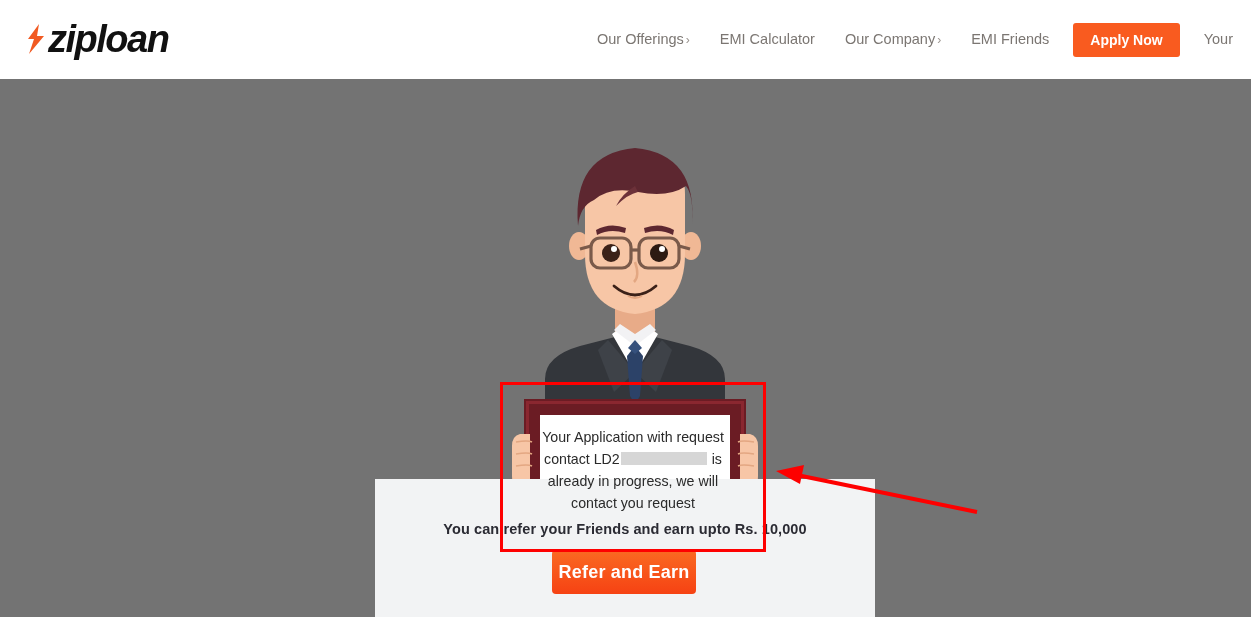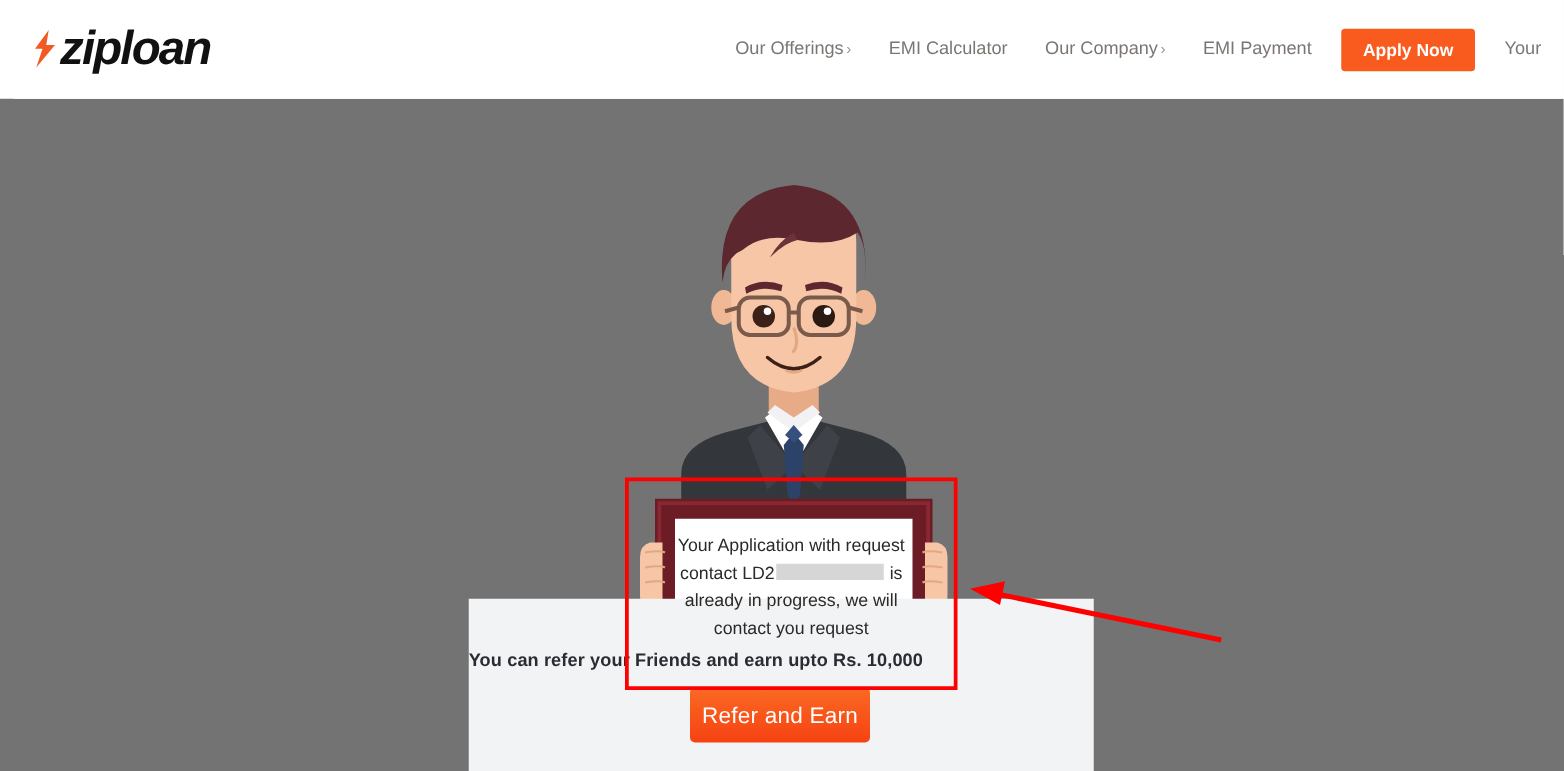--- a/index.html
+++ b/index.html
@@ -117,35 +117,36 @@
     width: 500px;
     height: 138px;
     background: #f2f3f4;
     z-index: 10;
   }
   .refer-text {
     position: absolute;
     top: 42px;
     left: 0;
     width: 500px;
+    text-align: center;
     font-size: 14.5px;
     font-weight: bold;
     color: #2b2b33;
     letter-spacing: 0.1px;
   }
   .refer-btn {
     position: absolute;
     top: 71px;
     left: 177px;
     width: 144px;
     height: 44px;
     background: linear-gradient(180deg, #fa6a22 0%, #f64213 100%);
     color: #ffffff;
     font-size: 18px;
-    font-weight: normal;
+    font-weight: bold;
     border: none;
     border-radius: 4px;
     cursor: pointer;
     font-family: "Liberation Sans", sans-serif;
     letter-spacing: 0.2px;
   }
 
   
   .anno-rect {
     position: absolute;
@@ -211,21 +212,21 @@
 
       <div class="nav-item">
         <span>EMI Calculator</span>
       </div>
 
       <div class="nav-item">
         <span>Our Company</span><span class="caret">›</span>
       </div>
 
       <div class="nav-item">
-        <span>EMI Payment</span>
+        <span>EMI Friends</span>
       </div>
 
 
       <button class="apply-btn">Apply Now</button>
 
       <div class="nav-item">
         <span>Your</span>
       </div>
 
     </div>

